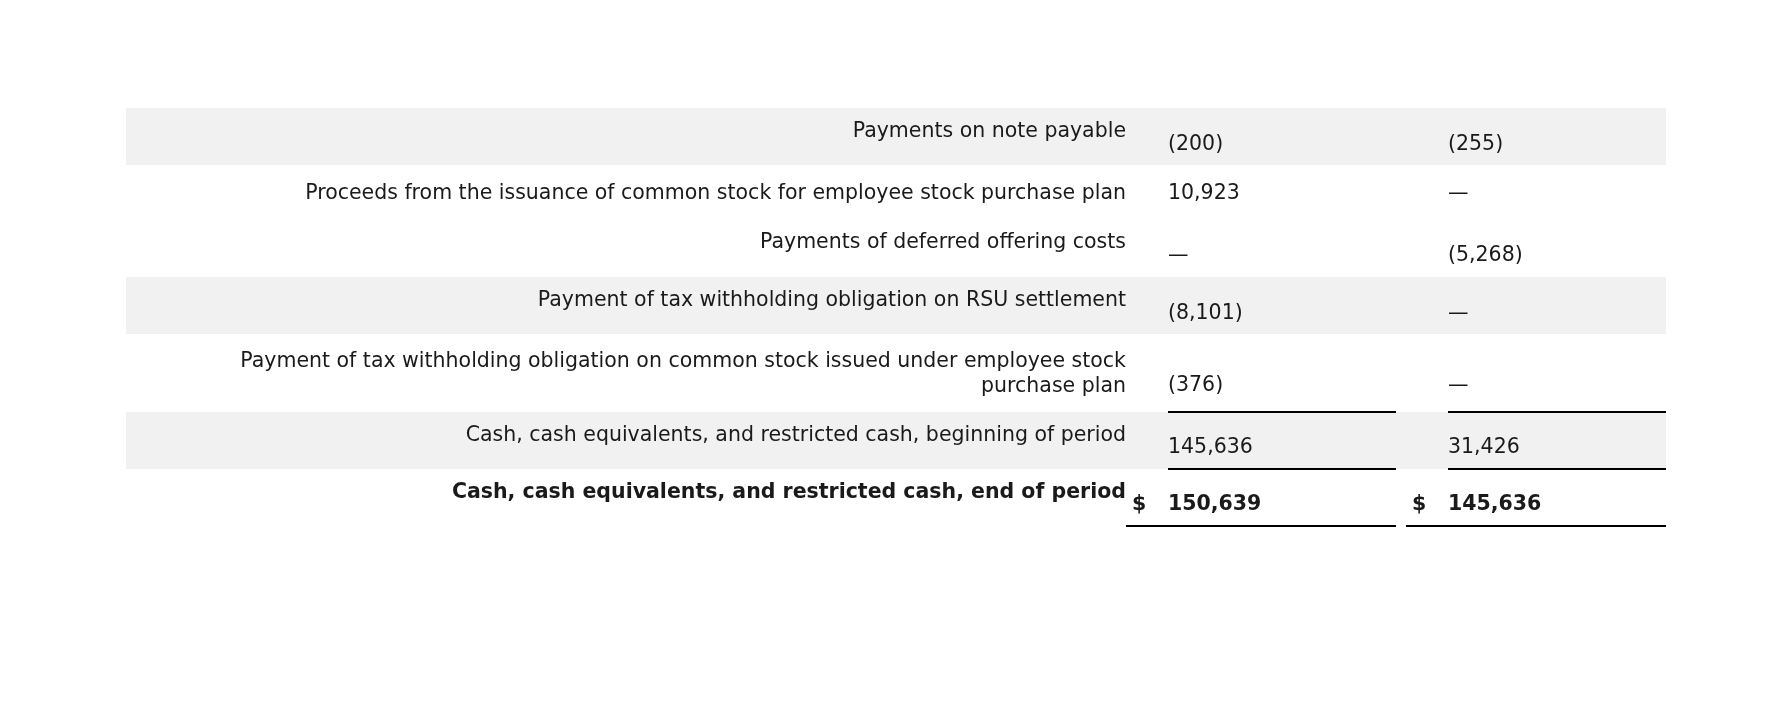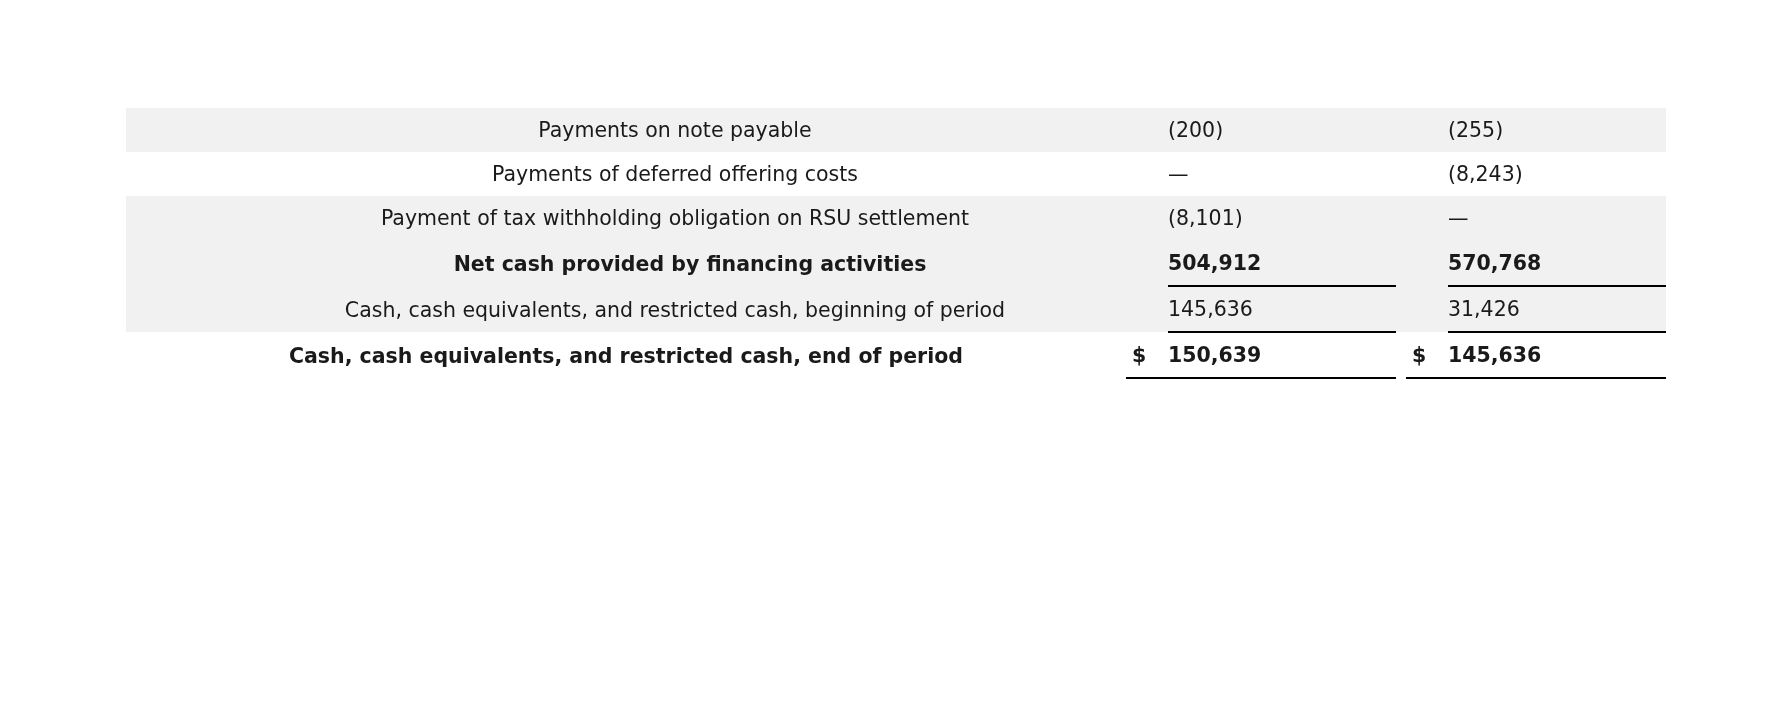--- a/index.html
+++ b/index.html
@@ -38,22 +38,22 @@
   table.fin col.c-val2   { width: 218px; }
 
   tr.shaded { background: #f1f1f1; }
 
   td {
     padding: 0;
     vertical-align: bottom;
   }
 
   td.label {
-    padding: 9px 0 9px 98px;
-    text-align: center;
+    padding: 9px 0 22px 98px;
+    text-align: right;
   }
   td.label.indent-total {
     padding-left: 128px;
     font-weight: bold;
   }
   td.label.flush {
     padding-left: 0px;
     font-weight: bold;
     margin-top: 23px;
   }
@@ -94,49 +94,57 @@
 
       <tr class="shaded">
         <td class="label">Payments on note payable</td>
         <td class="sym"></td>
         <td class="val">(200)</td>
         <td></td>
         <td class="sym"></td>
         <td class="val">(255)</td>
       </tr>
 
+      <tr class="tall">
+        <td class="label two-line">Proceeds from the issuance of common stock for employee stock purchase plan</td>
+        <td class="sym"></td>
+        <td class="val">10,923</td>
+        <td></td>
+        <td class="sym"></td>
+        <td class="val">—</td>
+      </tr>
 
 
       <tr>
         <td class="label">Payments of deferred offering costs</td>
         <td class="sym"></td>
         <td class="val">—</td>
         <td></td>
         <td class="sym"></td>
-        <td class="val">(8,243)</td>
+        <td class="val">(5,268)</td>
       </tr>
 
       <tr class="shaded">
         <td class="label">Payment of tax withholding obligation on RSU settlement</td>
         <td class="sym"></td>
         <td class="val">(8,101)</td>
         <td></td>
         <td class="sym"></td>
         <td class="val">—</td>
       </tr>
 
-
-      <tr class="shaded">
-        <td class="label indent-total">Net cash provided by financing activities</td>
+      <tr class="tall">
+        <td class="label two-line">Payment of tax withholding obligation on common stock issued under employee stock purchase plan</td>
         <td class="sym"></td>
-        <td class="val bold rule-bot">504,912</td>
+        <td class="val rule-bot">(376)</td>
         <td></td>
         <td class="sym"></td>
-        <td class="val bold rule-bot">570,768</td>
+        <td class="val rule-bot">—</td>
       </tr>
+
 
 
       <tr class="shaded">
         <td class="label">Cash, cash equivalents, and restricted cash, beginning of period</td>
         <td class="sym"></td>
         <td class="val rule-bot">145,636</td>
         <td></td>
         <td class="sym"></td>
         <td class="val rule-bot">31,426</td>
       </tr>

